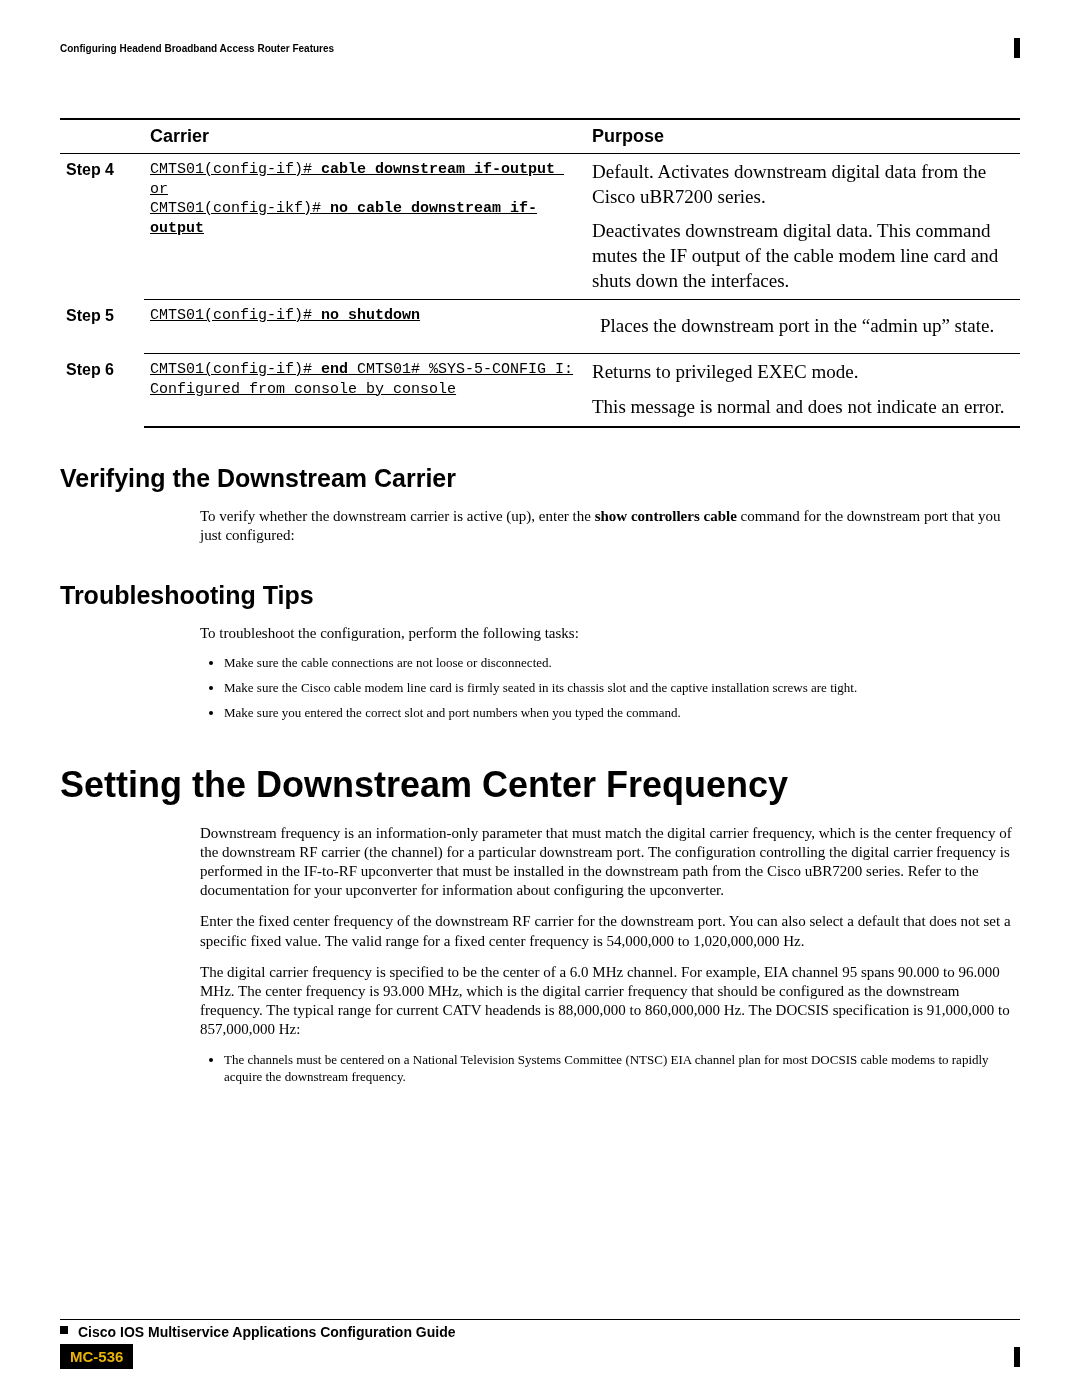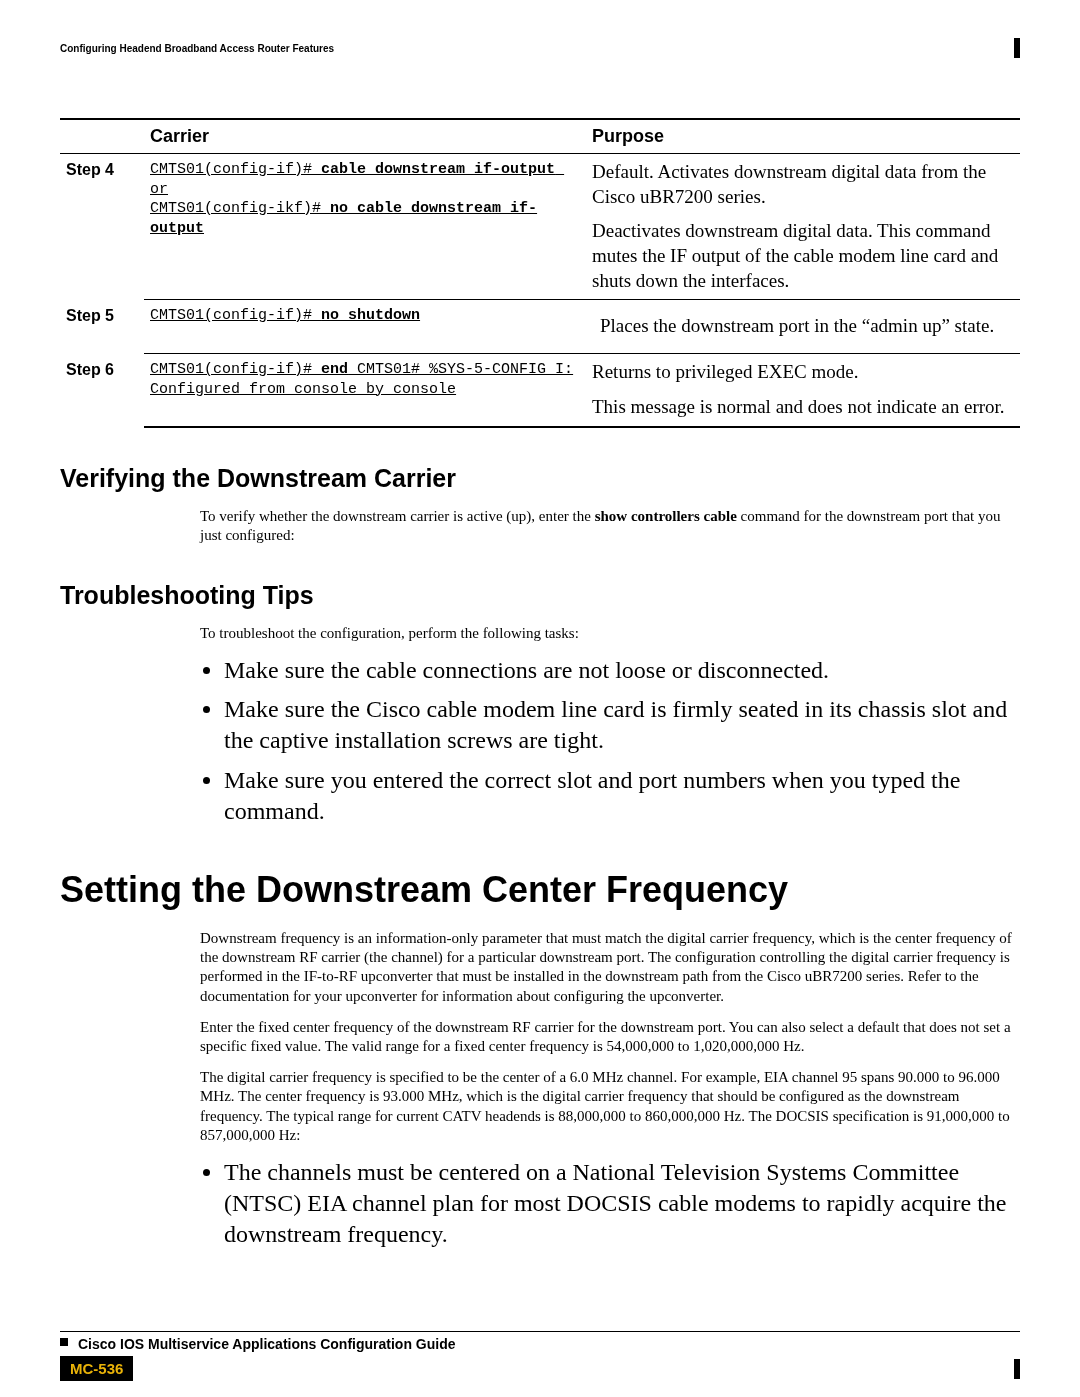--- a/index.html
+++ b/index.html
@@ -124,29 +124,29 @@
     white-space: pre;
     line-height: 1.3;
     margin: 6px 0 10px 0;
   }
   ul.bullets {
     list-style: disc;
     margin: 6px 0 10px 24px;
     padding: 0;
   }
   ul.bullets li {
-    font-size: 24px;
+    font-size: 13px;
     line-height: 1.3;
     margin-bottom: 8px;
   }
   .footer {
     position: absolute;
     left: 60px;
     right: 60px;
-    bottom: 16px;
+    bottom: 28px;
   }
   .footer-line {
     width: 100%;
     border-top: 1px solid #000;
     display: flex;
     align-items: center;
   }
   .footer-sq {
     width: 8px;
     height: 8px;

